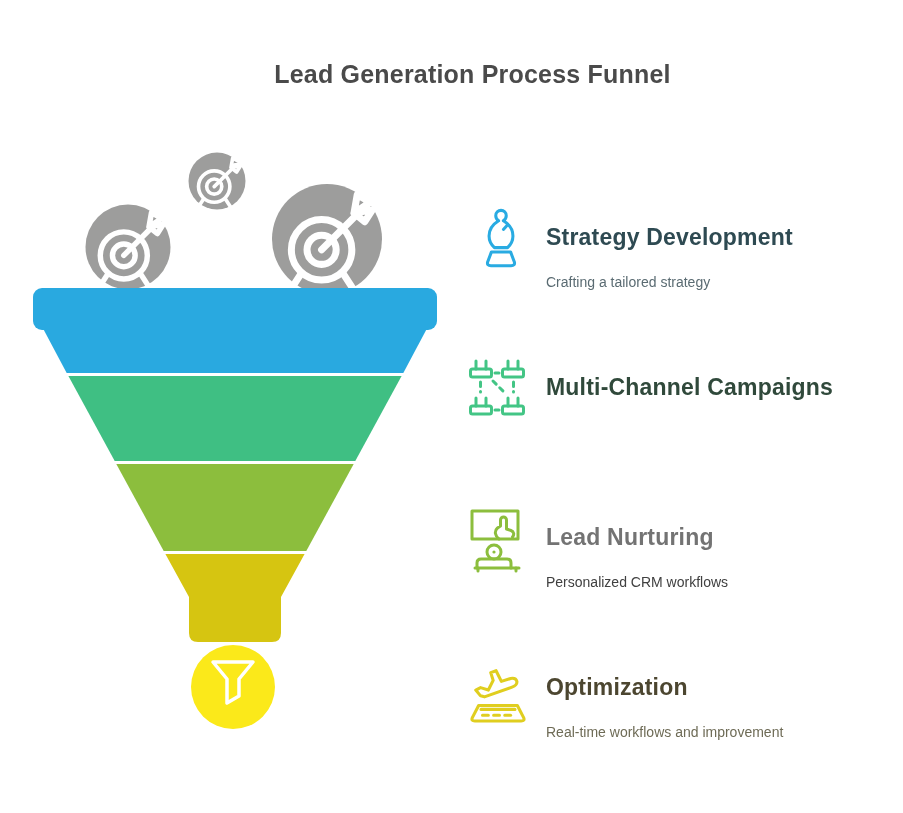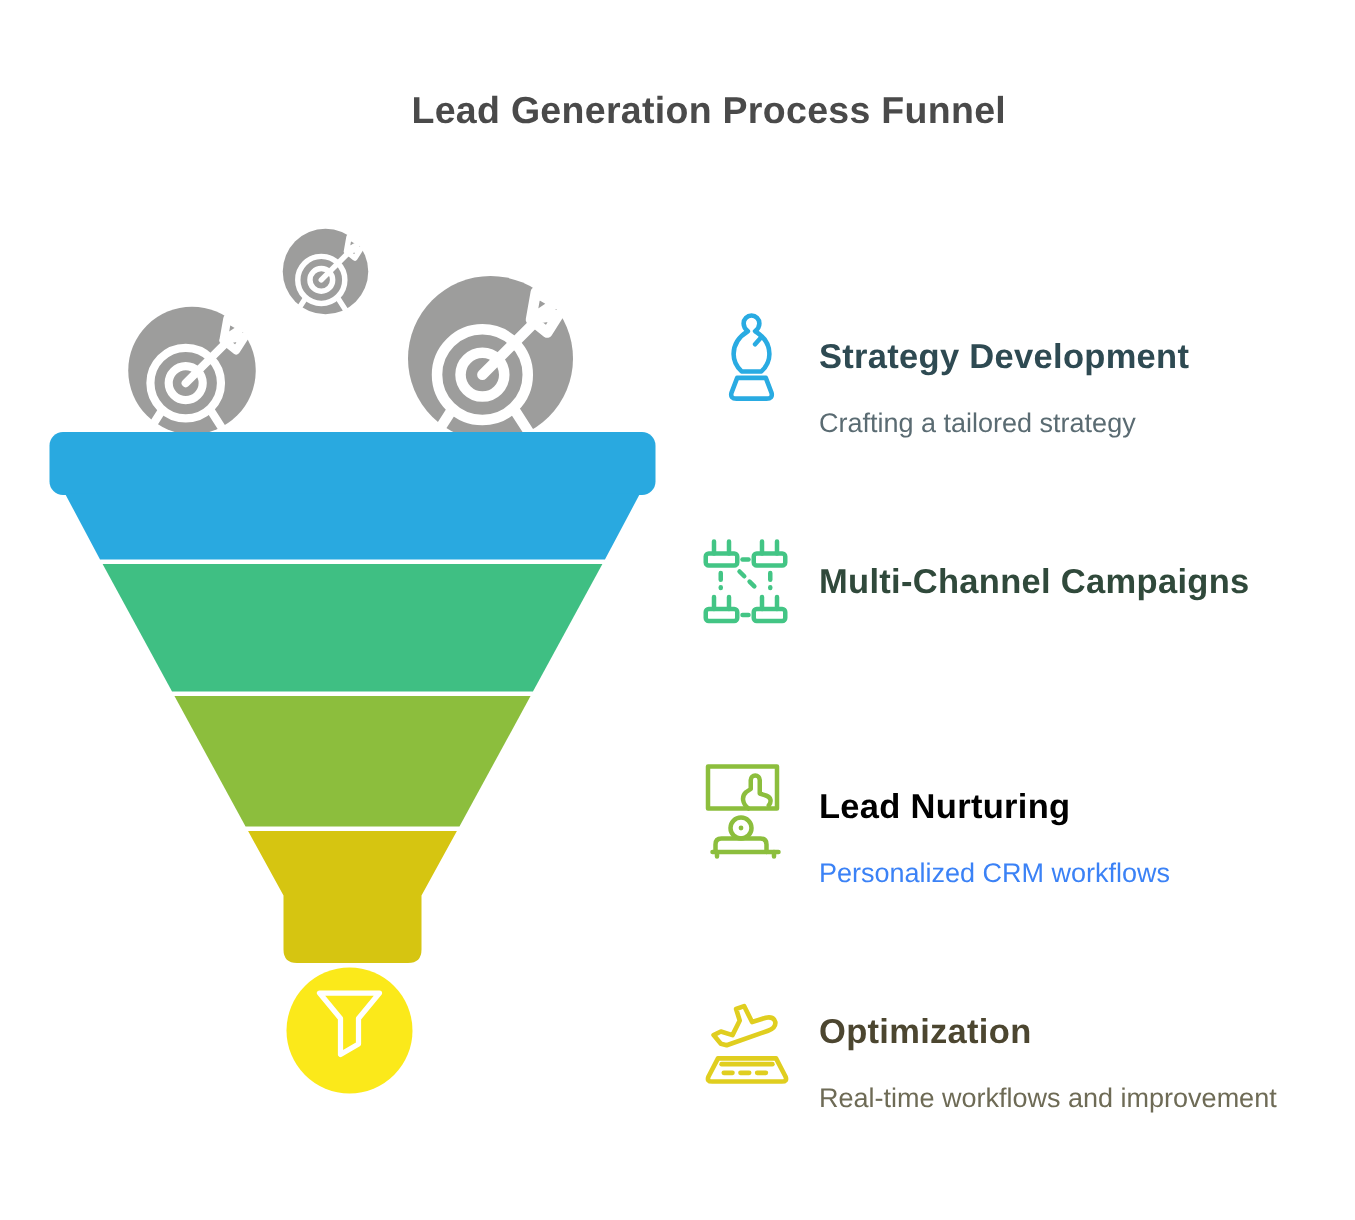--- a/index.html
+++ b/index.html
@@ -10,24 +10,24 @@
   .page-title{
     position:absolute;top:60px;left:0;width:903px;text-align:center;
     padding-left:42px;box-sizing:border-box;
     font-size:25px;font-weight:700;color:#4A4A4A;letter-spacing:.2px;
   }
   .funnel-svg{position:absolute;left:15px;top:145px;}
   .step{position:absolute;left:468px;width:420px;height:140px;}
   .step .icon{position:absolute;left:0;top:0;}
   .step .text{position:absolute;left:78px;top:20px;width:340px;}
   .step h3{margin:0;font-size:23px;font-weight:700;line-height:30px;letter-spacing:.2px;}
-  .step p{margin:18px 0 0 0;font-size:18px;line-height:24px;}
+  .step p{margin:18px 0 0 0;font-size:14px;line-height:24px;}
   .step-1 h3{color:#2E4A52}.step-1 p{color:#5A6B72}
   .step-2 h3{color:#30493B}.step-2 p{color:#57695D}
-  .step-3 h3{color:#000000}.step-3 p{color:#3b82f6}
+  .step-3 h3{color:#737373}.step-3 p{color:#404040}
   .step-4 h3{color:#4C4630}.step-4 p{color:#6E6B56}
 </style>
 </head>
 <body>
 
 <div class="page">
 
   <div class="page-title">Lead Generation Process Funnel</div>
 
   <svg class="funnel-svg" width="450" height="600" viewBox="0 0 450 600" xmlns="http://www.w3.org/2000/svg">

